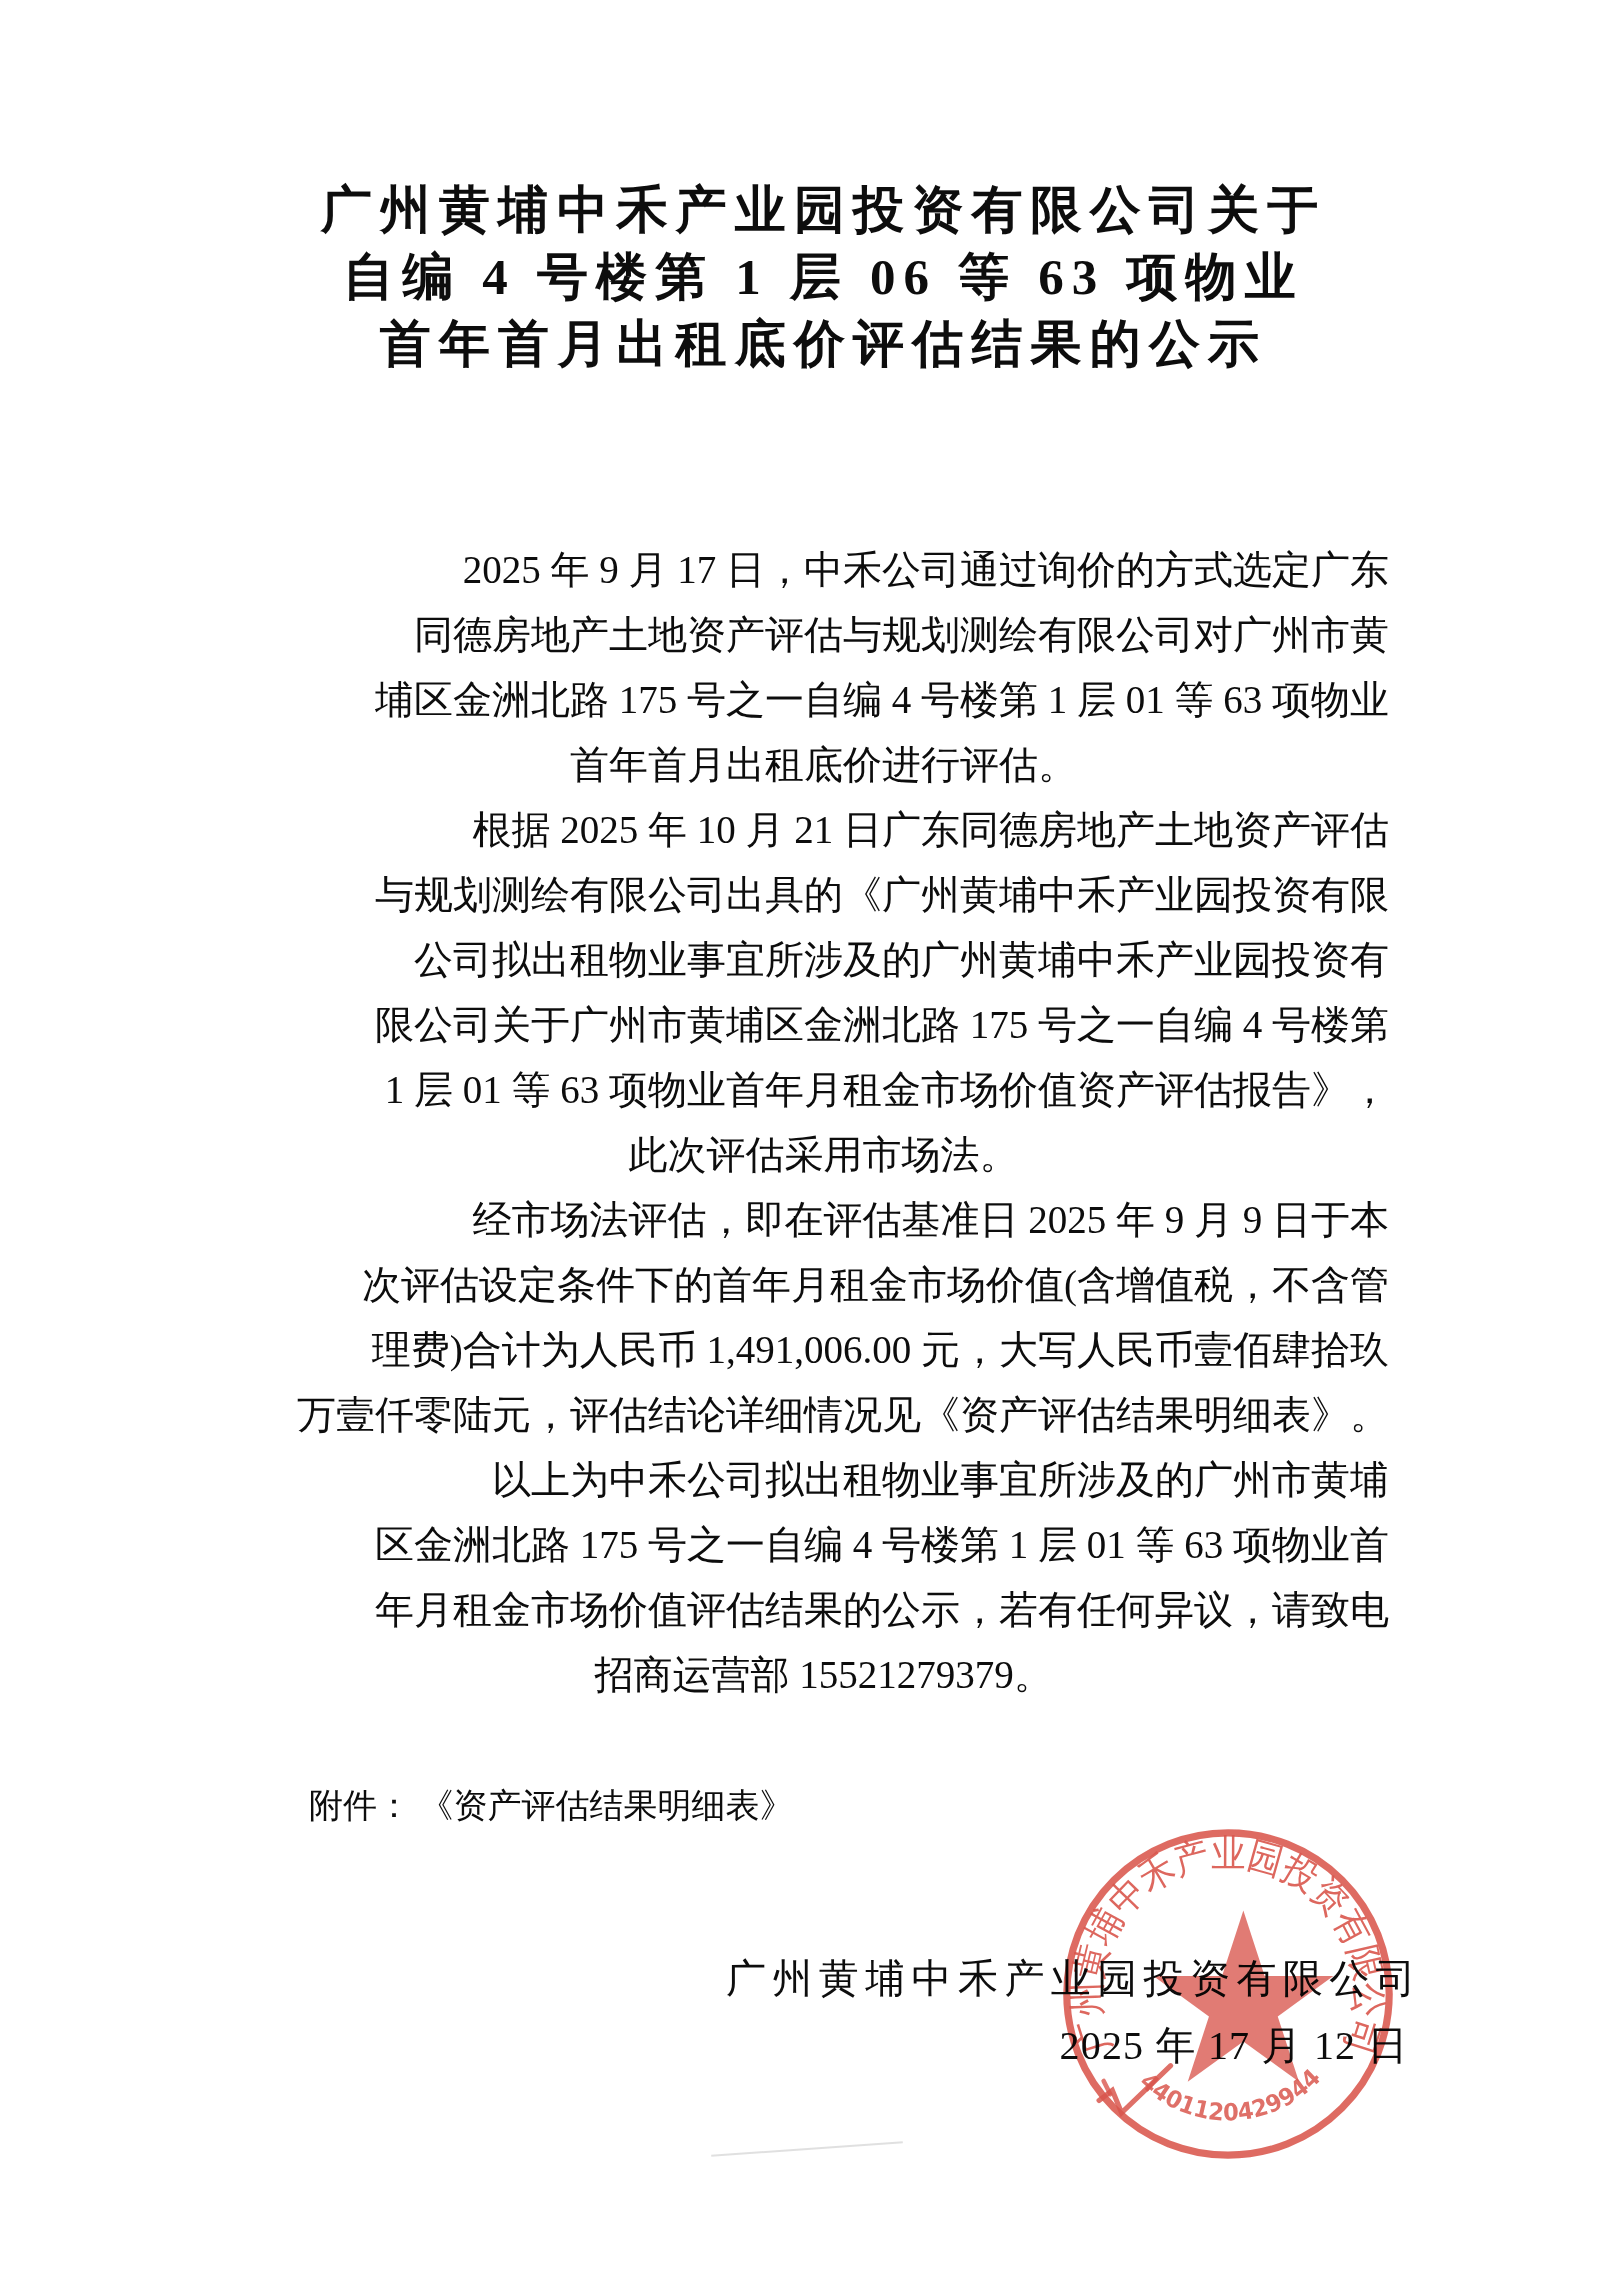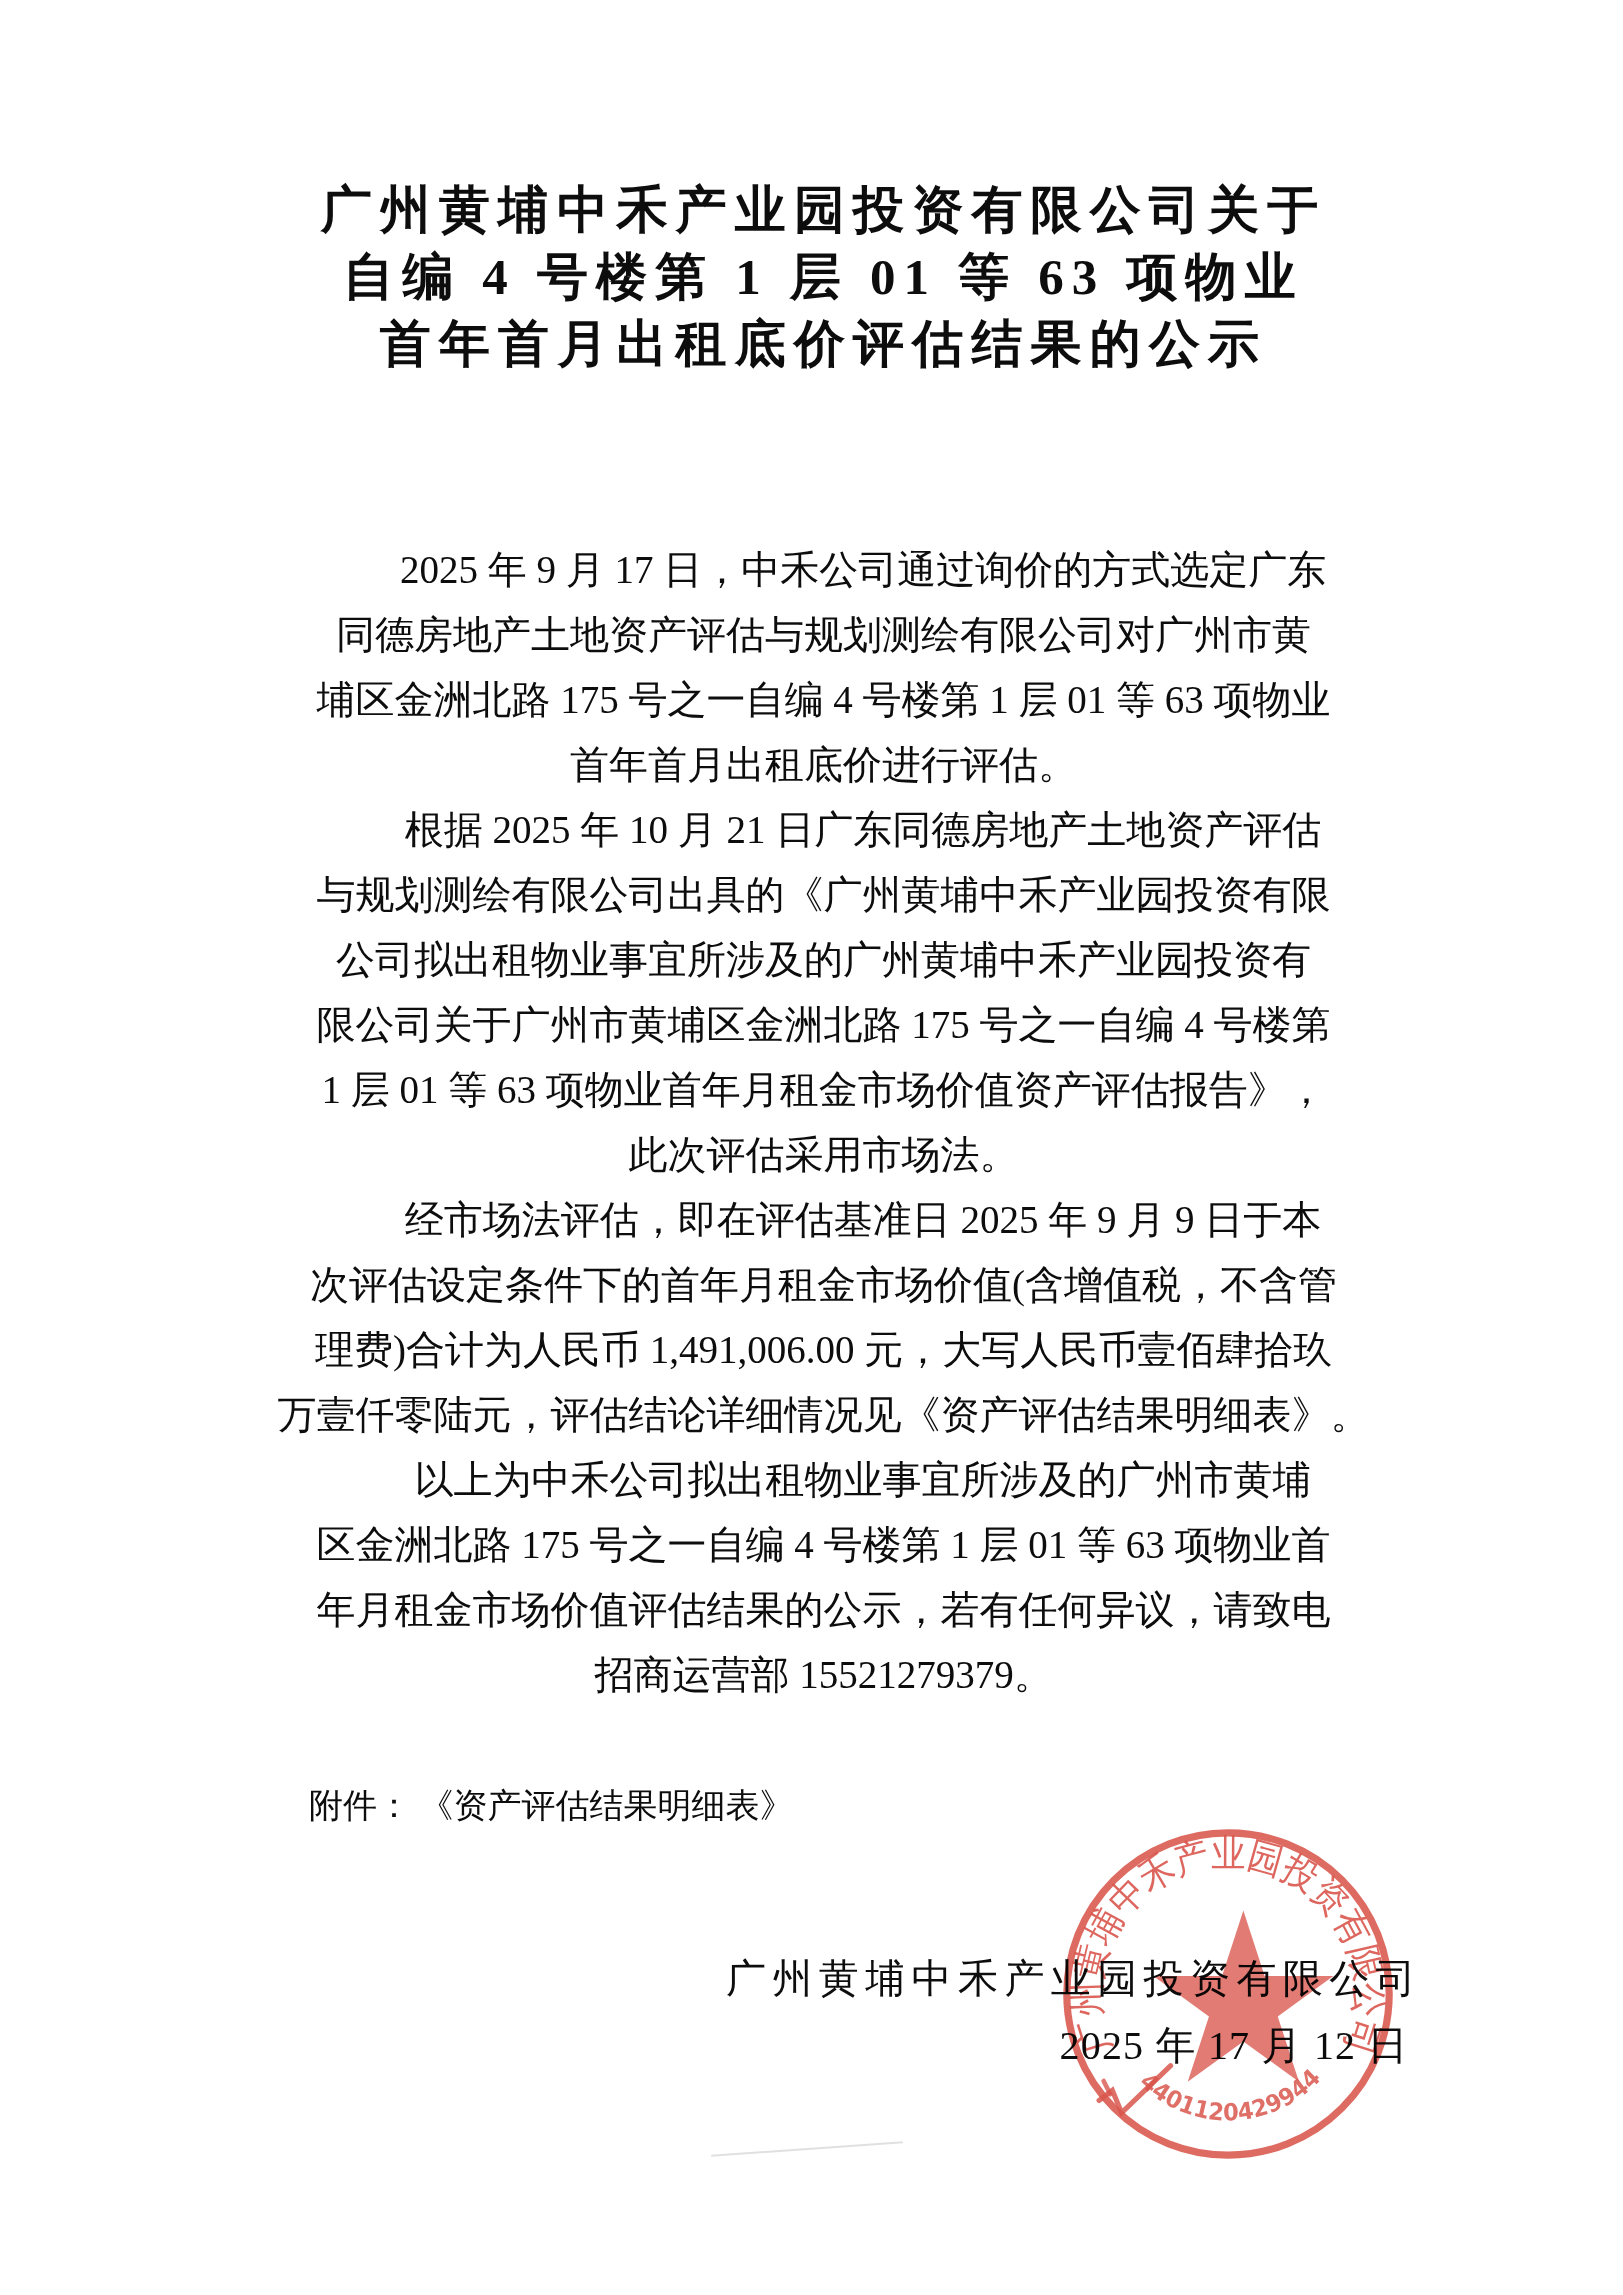--- a/index.html
+++ b/index.html
@@ -7,21 +7,21 @@
     position:relative;width:1624px;height:2295px;background:#ffffff;
     font-family:"Liberation Serif","DejaVu Serif",serif;color:#0d0d0d;overflow:hidden;padding-left:40px;
   }
   .title-block{position:absolute;top:177px;left:258px;width:1131px;}
   .title-line{
     font-size:51px;font-weight:700;line-height:67px;text-align:center;
     letter-spacing:0.16em;white-space:nowrap;
   }
   .body-block{position:absolute;top:537px;left:258px;width:1131px;font-size:39px;}
   .bline{height:65px;line-height:65px;white-space:nowrap;}
-  .jline{display:flex;justify-content:center;align-items:baseline;}
+  .jline{display:flex;justify-content:flex-end;align-items:baseline;}
   .ind{padding-left:79px;}
   .pline{text-align:center;}
   .attach{
     position:absolute;top:1773px;left:258px;width:1131px;
     font-size:34px;line-height:65px;padding-left:51px;box-sizing:border-box;
   }
   .sig{position:absolute;top:1945px;right:242px;text-align:right;font-size:40px;line-height:67px;}
   .sig-company{letter-spacing:0.16em;white-space:nowrap;}
   .sig-date{padding-right:13.3px;letter-spacing:0.03em;white-space:nowrap;}
   .stamp{
@@ -35,21 +35,21 @@
     background:#cfcfcf;transform:rotate(-4deg);opacity:0.65;
   }
 </style>
 </head>
 <body>
 
 <div class="page">
 
   <div class="title-block">
     <div class="title-line">广州黄埔中禾产业园投资有限公司关于</div>
-    <div class="title-line">自编 4 号楼第 1 层 01 等 63 项物业</div>
+    <div class="title-line">自编 4 号楼第 1 层 06 等 63 项物业</div>
     <div class="title-line">首年首月出租底价评估结果的公示</div>
   </div>
 
   <div class="body-block">
     <div>
       <div class="bline jline ind">
           <span>2025</span>
           <span>&nbsp;</span>
           <span>年</span>
           <span>&nbsp;</span>

